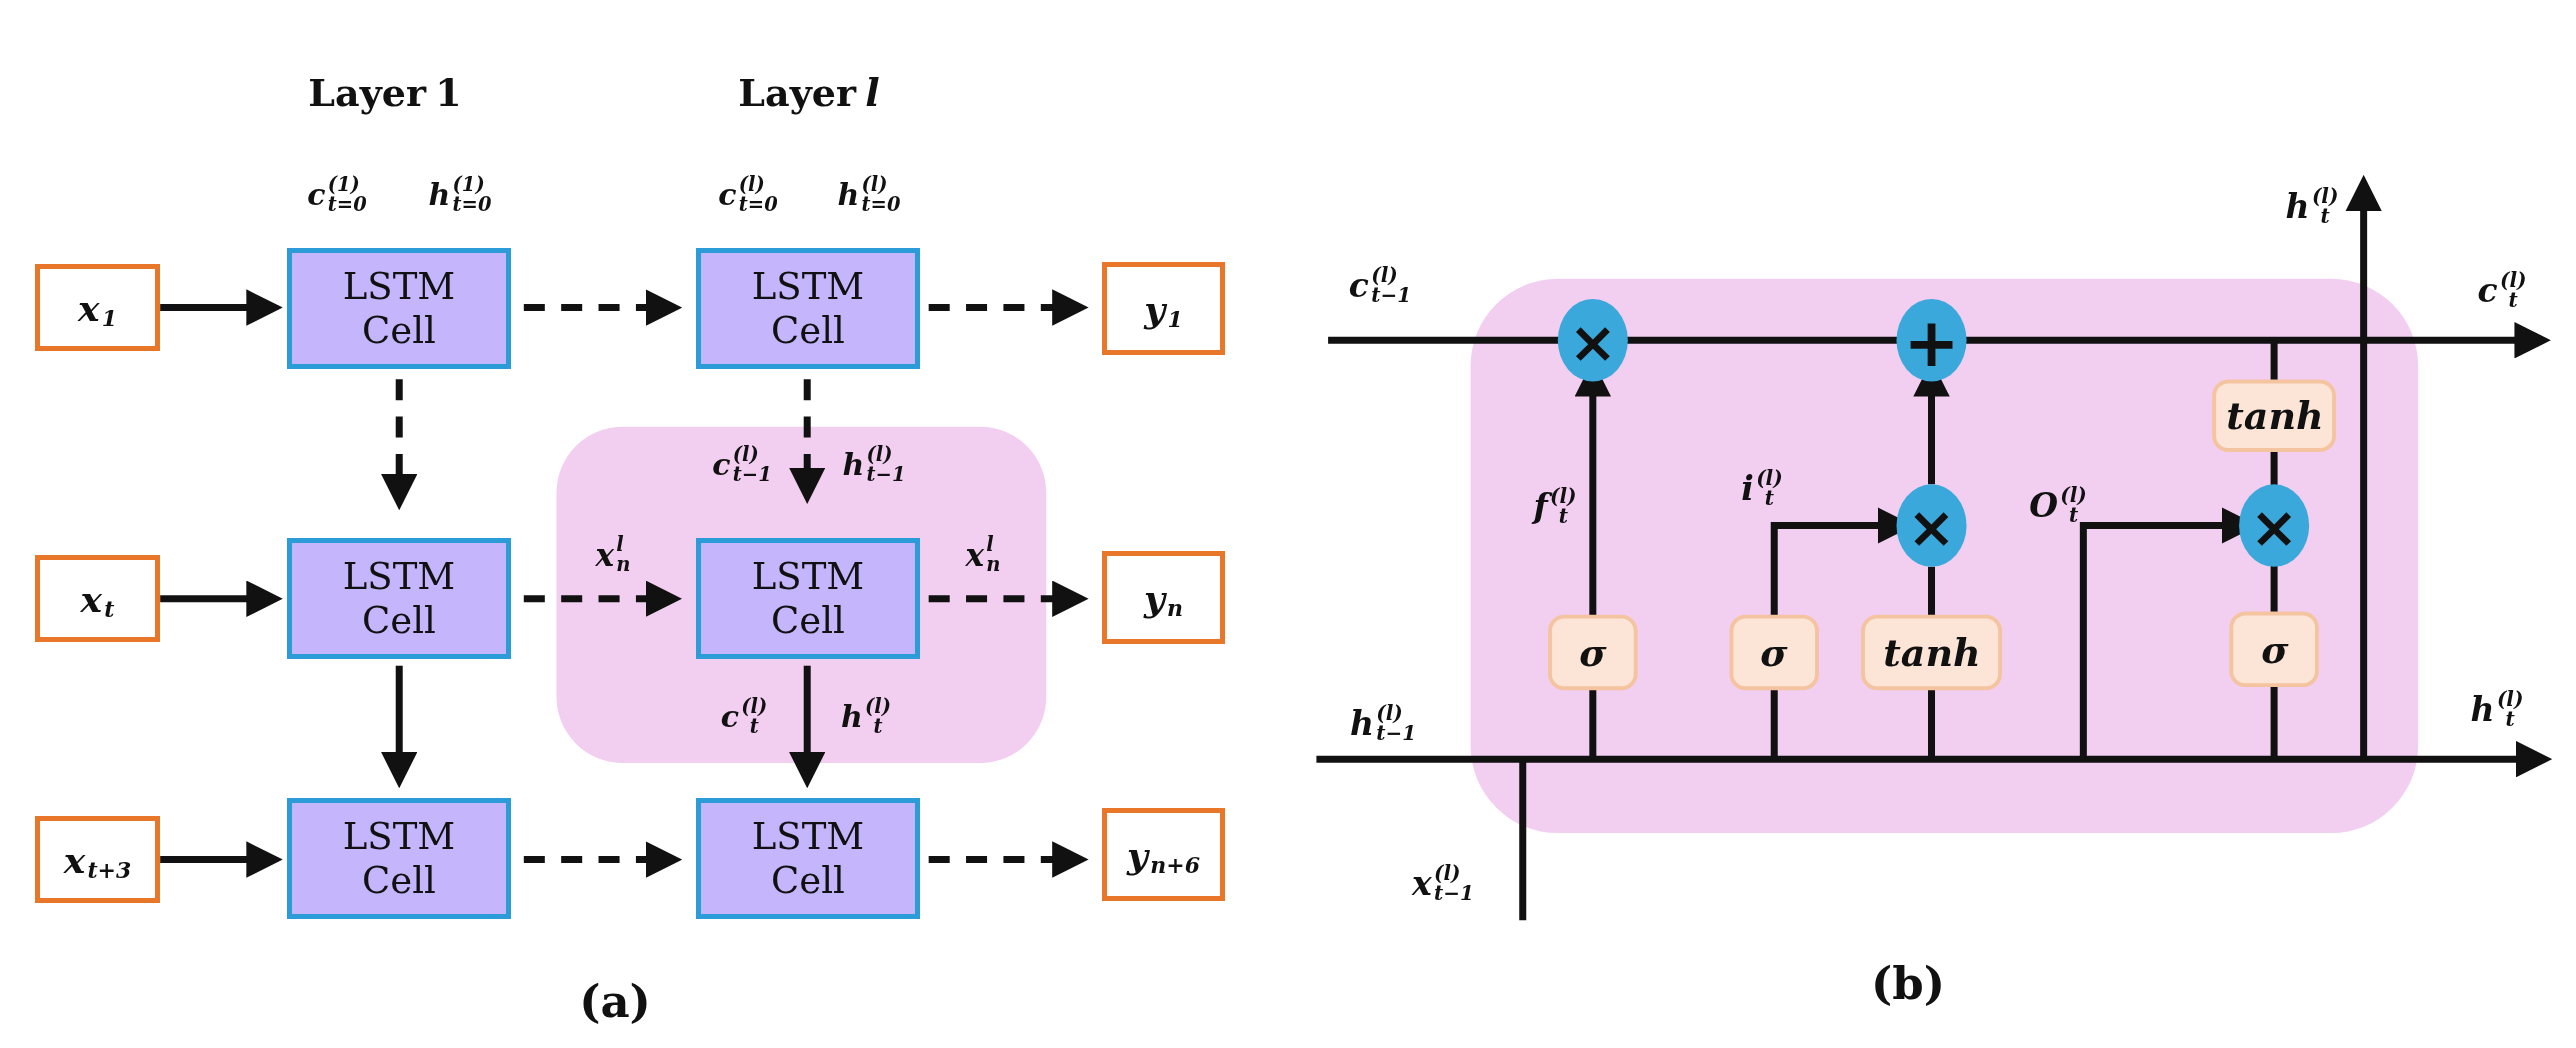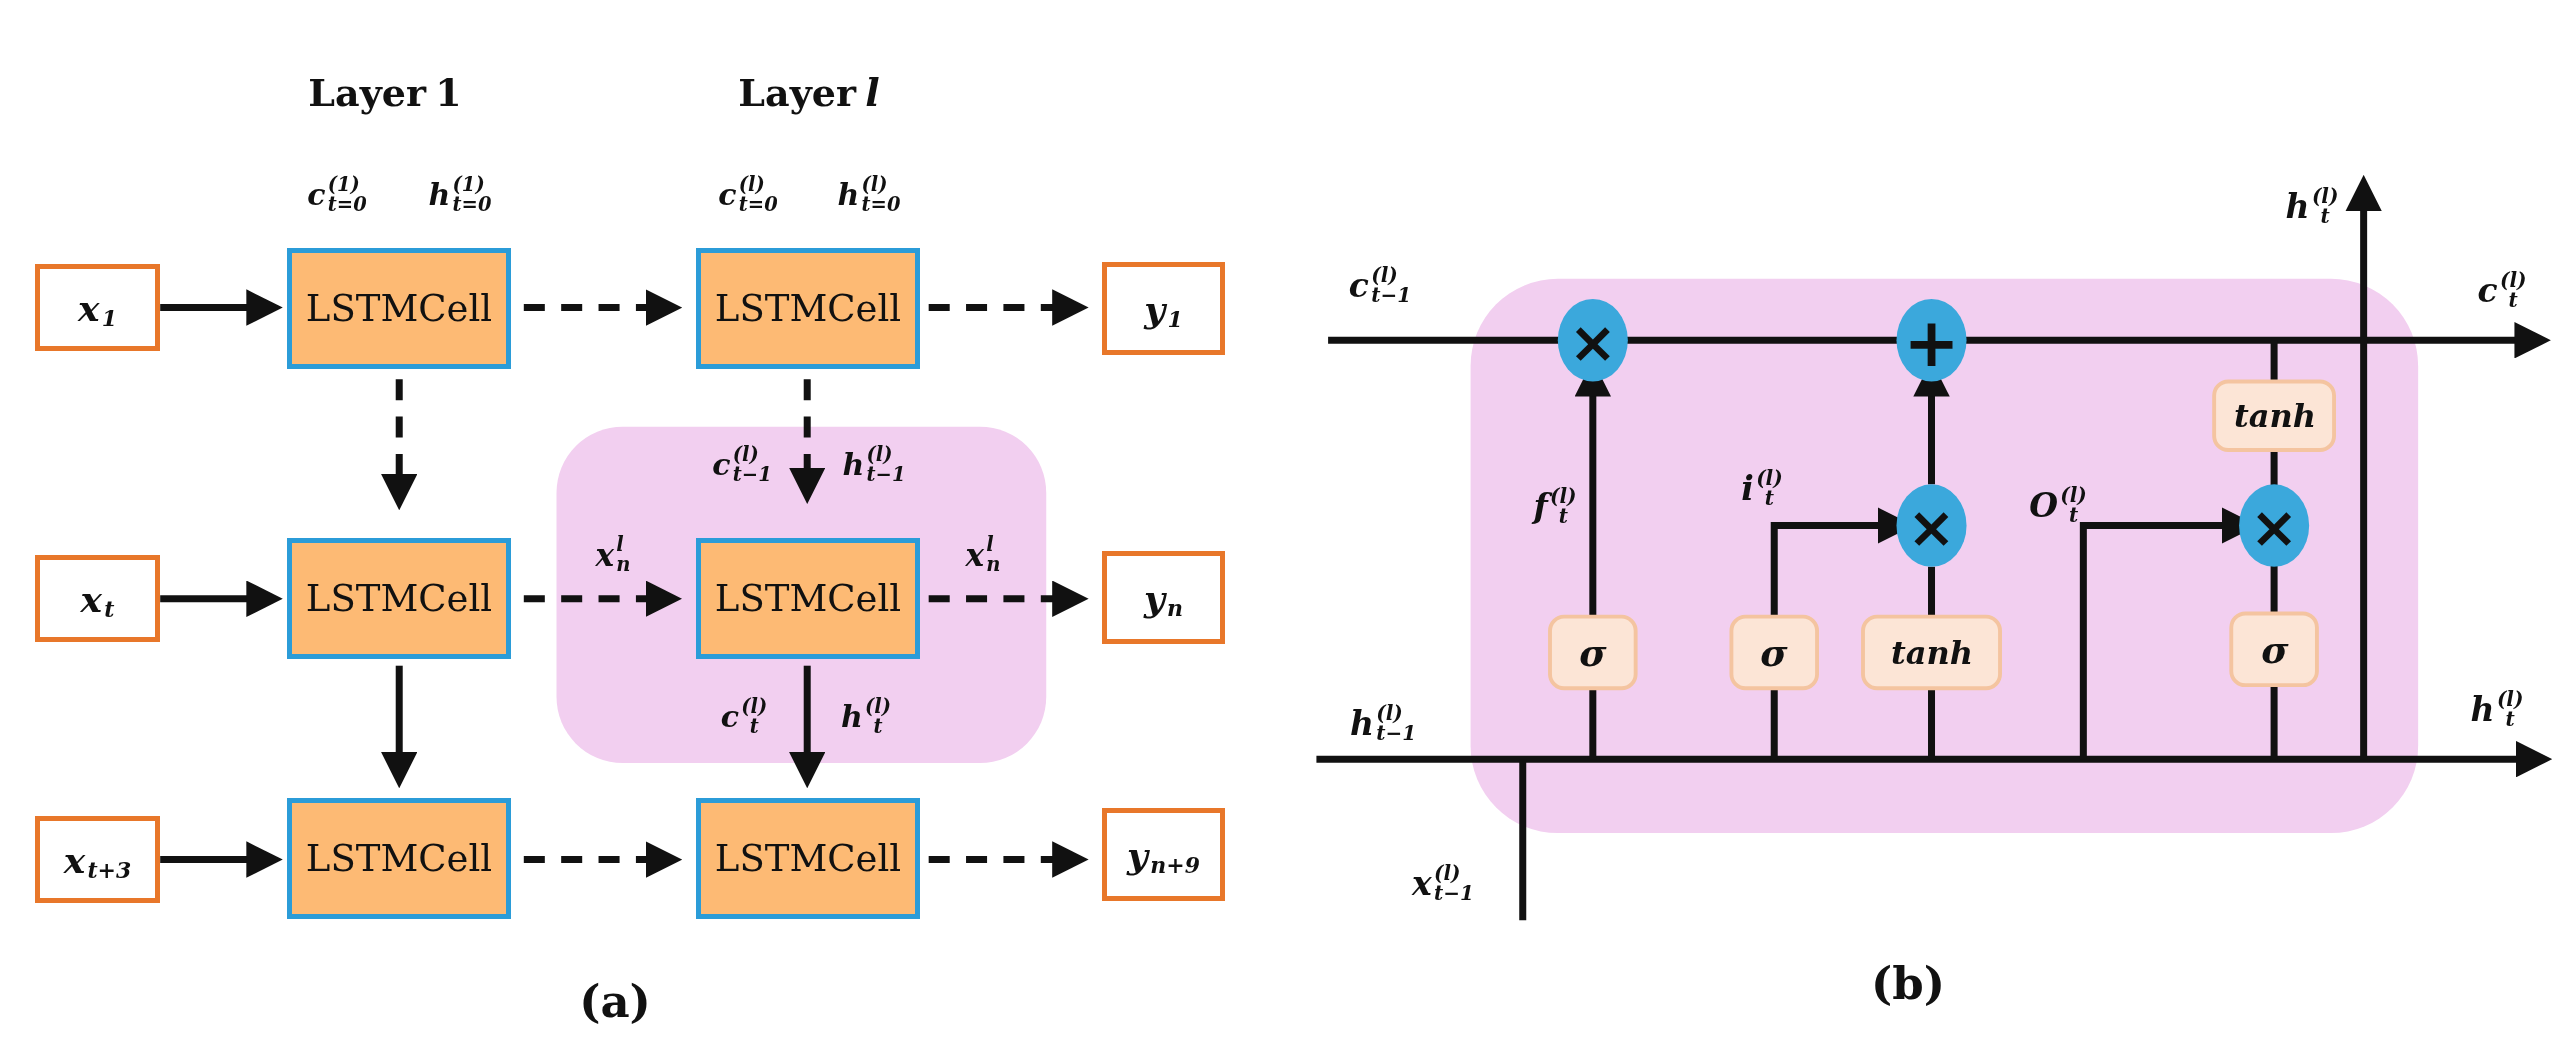--- a/index.html
+++ b/index.html
@@ -21,35 +21,35 @@
   
   .hdr{position:absolute;transform:translate(-50%,-50%);z-index:3;font-weight:bold;
        font-size:38px;white-space:nowrap;}
   .hdr .hv{margin-left:9.3px;}
   .hdr .it{font-style:italic;}
 
   
   .cap{position:absolute;transform:translate(-50%,-50%);z-index:3;font-weight:bold;font-size:45px;}
 
   
-  .lstm{position:absolute;box-sizing:border-box;border:5.5px solid #2B9CD8;background:#fdba74;
-        display:flex;flex-direction:row;align-items:center;justify-content:center;
+  .lstm{position:absolute;box-sizing:border-box;border:5.5px solid #2B9CD8;background:#c4b5fd;
+        display:flex;flex-direction:column;align-items:center;justify-content:center;
         z-index:2;font-size:37px;line-height:1.18;text-align:center;}
 
   
   .obox{position:absolute;box-sizing:border-box;border:5.5px solid #E8772A;background:#fff;
         display:flex;align-items:center;justify-content:center;z-index:2;
         font-weight:bold;font-style:italic;font-size:36px;line-height:1;}
   .obox .ms{display:inline-flex;flex-direction:column;margin-left:2.3px;font-size:22px;line-height:1.02;}
   .obox .ms .sup{display:block;min-height:22px;}
   .obox .ms .sub{display:block;min-height:22px;}
 
   
   .gate-sigma{font-size:37px;}
-  .gate-tanh{font-style:normal;font-size:32px;}
+  .gate-tanh{font-style:normal;font-size:38px;}
 
   .op{font-family:"DejaVu Sans","Liberation Sans",sans-serif;font-weight:900;fill:#111;
       text-anchor:middle;}
 </style>
 </head>
 <body>
 
 <div id="canvas">
 
   <svg id="shapes" width="2576" height="1048" viewBox="0 0 3307 1346">
@@ -218,21 +218,21 @@
     <span class="mb">y</span>
     <span class="ms">
         <span class="sup"></span>
         <span class="sub">n</span>
       </span>
   </div>
   <div class="obox" style="left:1102px;top:808px;width:123px;height:93px">
     <span class="mb">y</span>
     <span class="ms">
         <span class="sup"></span>
-        <span class="sub">n+9</span>
+        <span class="sub">n+6</span>
       </span>
   </div>
 
   <div class="ml ml-sm" style="left:742px;top:465px">
     <span class="mb">c</span>
     <span class="ms">
         <span class="sup">(l)</span>
         <span class="sub">t−1</span>
       </span>
   </div>

